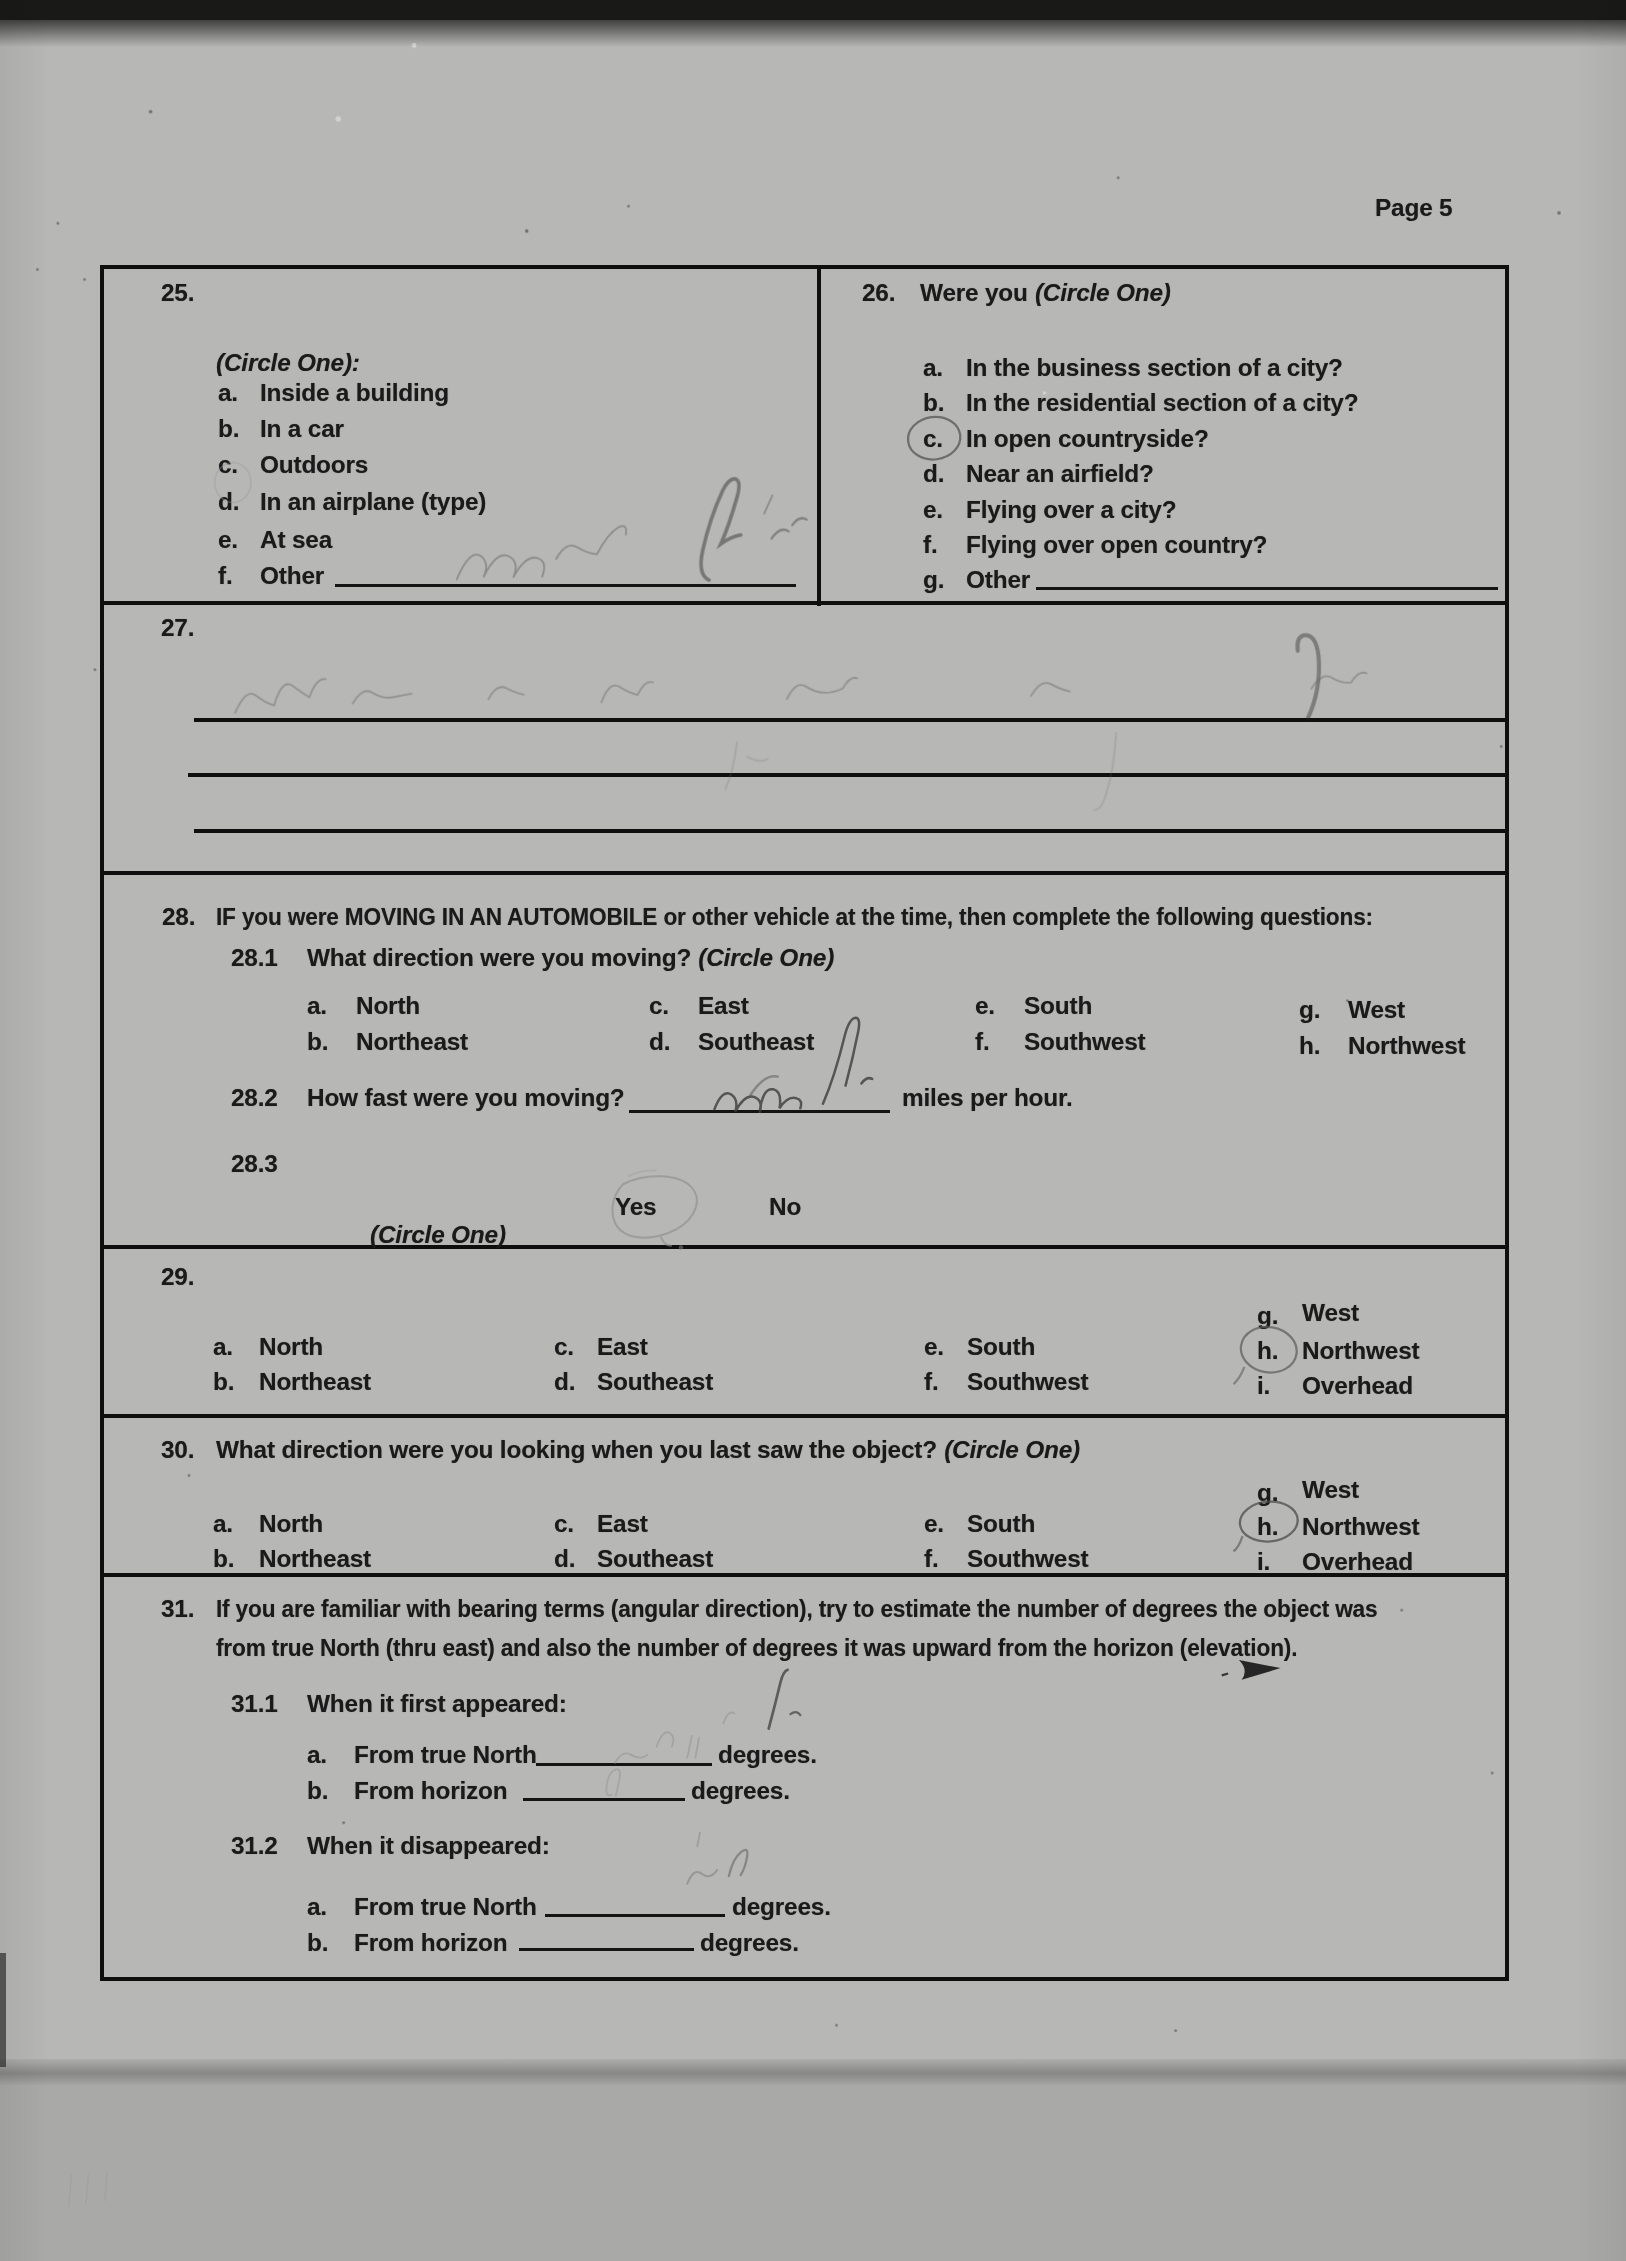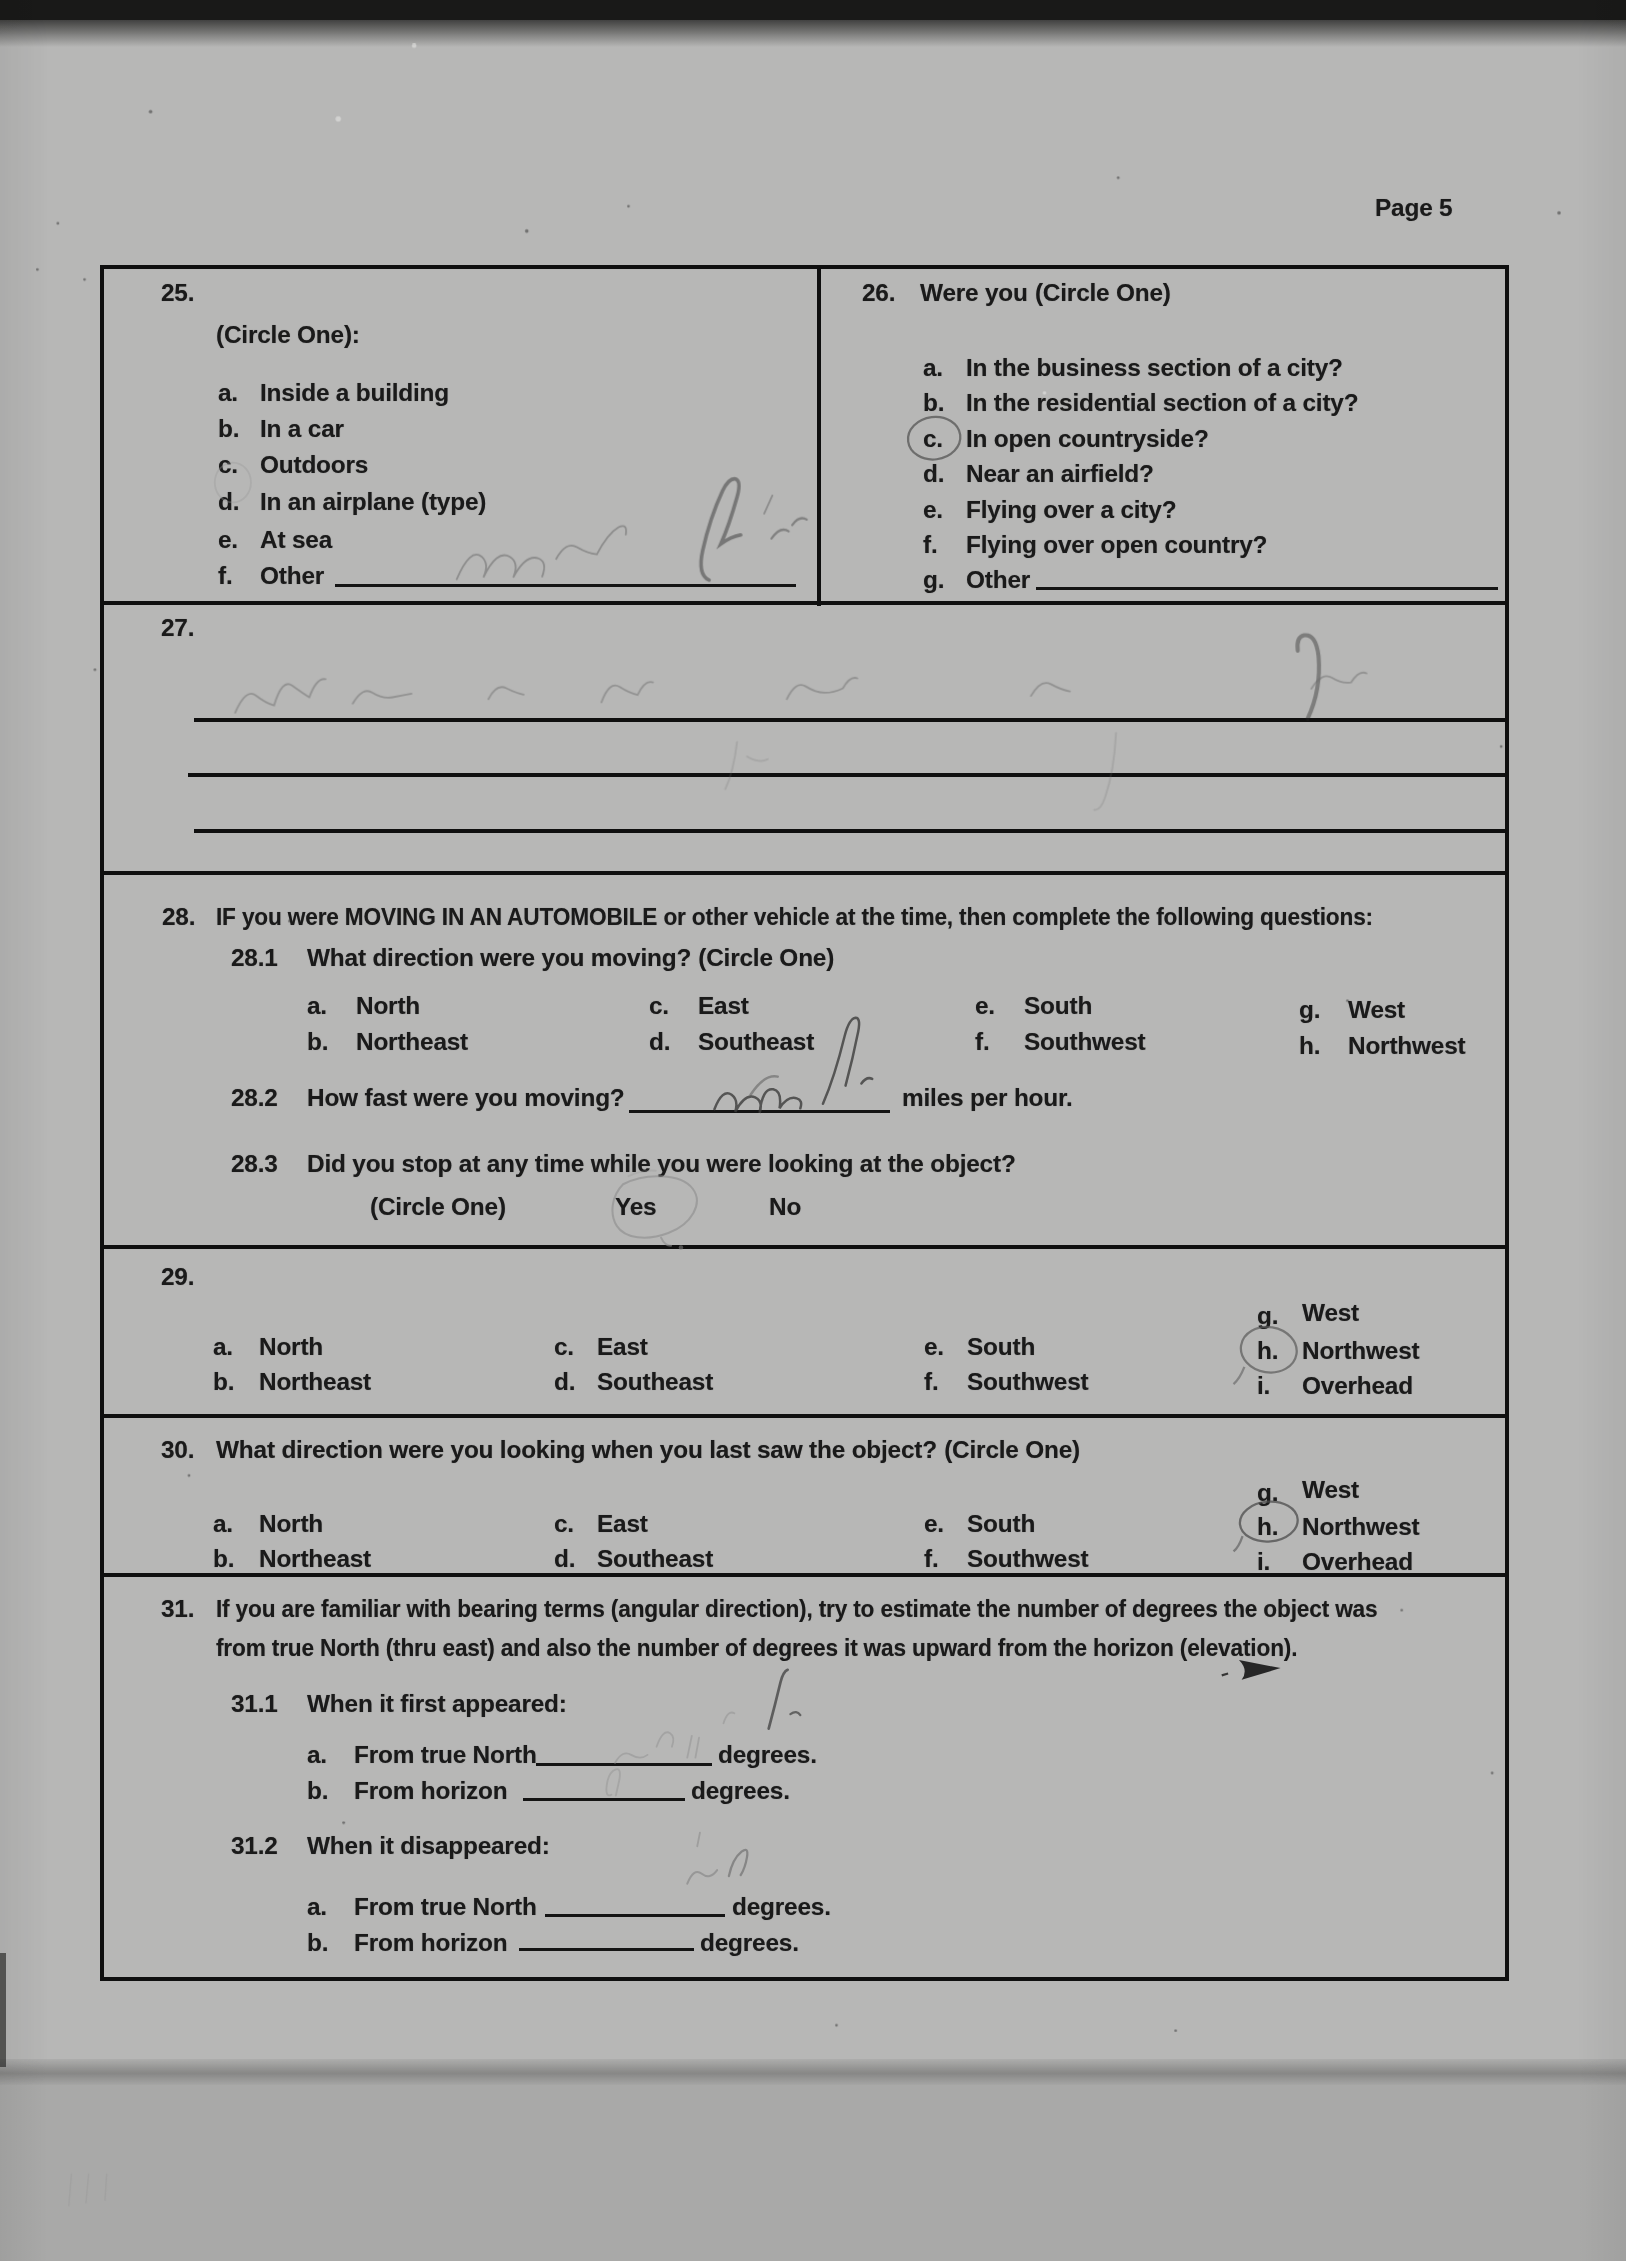--- a/index.html
+++ b/index.html
@@ -1,21 +1,21 @@
 <!DOCTYPE html>
 <html style="font-size:7.2px"><head>
 <meta charset="utf-8">
 <style>
   html,body{margin:0;padding:0;background:#9e9e9d;}
   #page{position:relative;width:1626px;height:2458px;background:#b7b7b6;overflow:hidden;
         font-family:"Liberation Sans",sans-serif;}
   #scan{position:absolute;inset:0;filter:blur(0.2px);}
   .t{position:absolute;font:700 24.4px/1.05 "Liberation Sans",sans-serif;color:#1a1a1a;
      white-space:nowrap;letter-spacing:-0.2px;text-shadow:0 0 0.9px rgba(24,24,24,.40);}
-  .it{}
+  .it{font-style:italic;margin-top:28px;}
   .gap{margin-left:7.2px;}
   .cond{transform:scaleX(.93);transform-origin:left top;}
   .ul{position:absolute;height:3.2px;background:#141414;}
   .ansline{position:absolute;height:4.1px;background:#0f0f0f;}
   .outer-box{position:absolute;left:100px;top:265px;width:1409px;height:1716px;
              border:4.1px solid #0f0f0f;box-sizing:border-box;background:transparent;}
   .hsep{position:absolute;left:100px;width:1409px;height:4.1px;background:#0f0f0f;}
   .vsep{position:absolute;left:817px;top:265px;width:4.1px;height:341px;background:#0f0f0f;}
   .fx{position:absolute;pointer-events:none;}
   .top-band{left:0;top:0;width:100%;height:20px;background:#191918;}
@@ -110,21 +110,20 @@
   <span class="t" style="left:1024px;top:1029px">Southwest</span>
   <span class="t" style="left:1299px;top:1033px">h.</span>
   <span class="t" style="left:1348px;top:1033px">Northwest</span>
 
   <span class="t" style="left:231px;top:1085px">28.2</span>
   <span class="t" style="left:307px;top:1085px">How fast were you moving?</span>
   <div class="ul" style="left:629px;top:1110px;width:261px"></div>
   <span class="t" style="left:902px;top:1085px">miles per hour.</span>
 
   <span class="t" style="left:231px;top:1151px">28.3</span>
-  <span class="t" style="left:307px;top:1151px">Did you stop at any time while you were looking at the object?</span>
   <span class="t it" style="left:370px;top:1194px">(Circle One)</span>
   <span class="t" style="left:615px;top:1194px">Yes</span>
   <span class="t" style="left:769px;top:1194px">No</span>
 
   <span class="t" style="left:161px;top:1264px">29.</span>
   <span class="t" style="left:1257px;top:1303px">g.</span>
   <span class="t" style="left:1302px;top:1300px">West</span>
   <span class="t" style="left:213px;top:1334px">a.</span>
   <span class="t" style="left:259px;top:1334px">North</span>
   <span class="t" style="left:554px;top:1334px">c.</span>

